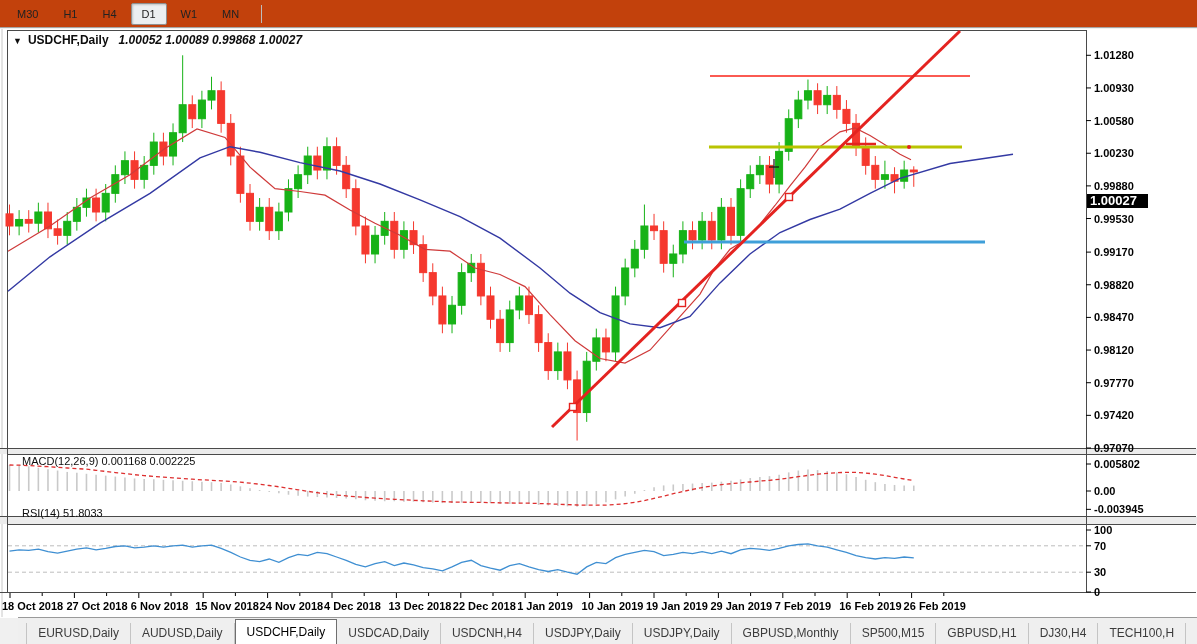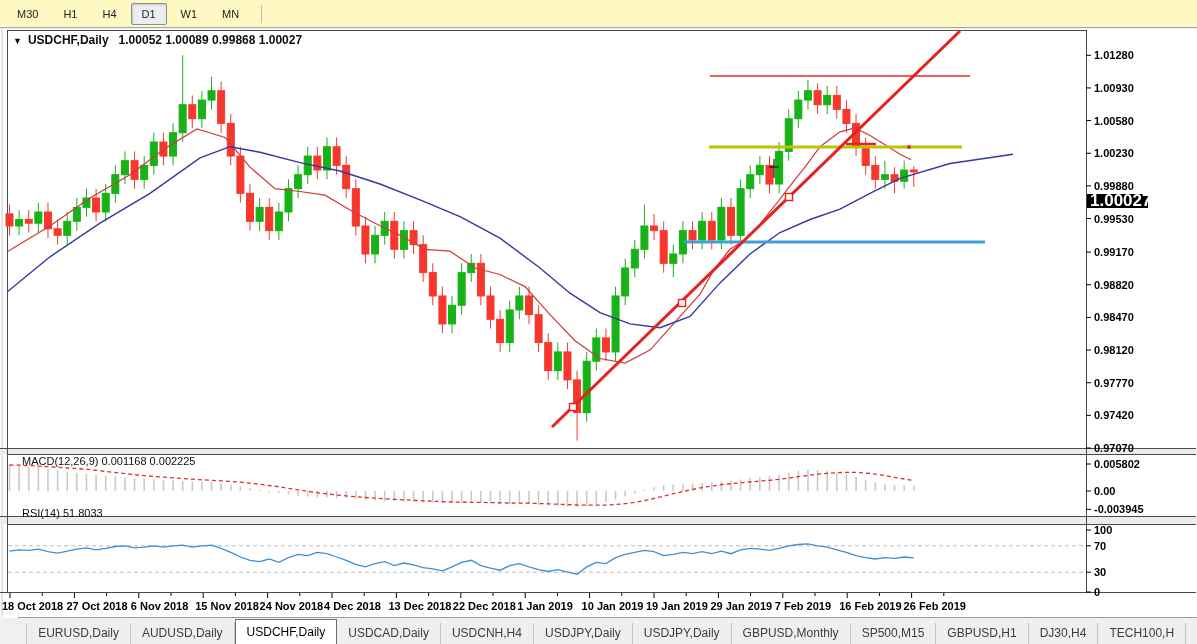--- a/index.html
+++ b/index.html
@@ -4,46 +4,46 @@
 <style>
   html,body{margin:0;padding:0;}
   body{
     width:1197px;height:644px;overflow:hidden;position:relative;
     background:#f0f0f0;
     font-family:"Liberation Sans","DejaVu Sans",sans-serif;
   }
   
   .toolbar{
     position:absolute;left:0;top:0;width:1197px;height:28px;box-sizing:border-box;
-    background:#fef9c3;border-bottom:1px solid #a6a6a6;
+    background:#c2410c;border-bottom:1px solid #a6a6a6;
     display:flex;align-items:center;padding-left:6px;
   }
   .tf-btn{
     height:20px;padding:0 10px;margin-right:3px;font-size:11px;color:#222;
     display:flex;align-items:center;border:1px solid transparent;border-radius:2px;cursor:default;
   }
   .tf-btn.active{
     background:#eceff1;border:1px solid #8f8f8f;
     box-shadow:inset 1px 1px 2px rgba(0,0,0,.18);
   }
   .tb-divider{width:1px;height:18px;background:#bdbdbd;margin-left:8px;}
   
   .chart-shell{
     position:absolute;left:0;top:29px;width:1197px;height:588px;background:#fff;
   }
   #chart-svg{position:absolute;left:0;top:0;}
   .overlay-label{position:absolute;font-size:11px;color:#0d0d0d;white-space:pre;z-index:3;}
   #chart-title{left:13px;top:4px;font-size:12px;font-weight:bold;color:#0d0d0d;}
   #chart-title .dd{font-size:9px;margin-right:6px;}
-  #chart-title .ohlc{margin-left:10px;}
+  #chart-title .ohlc{margin-left:10px;font-style:italic;}
   #macd-label{left:22px;top:426px;}
   #rsi-label{left:22px;top:478px;}
   #price-badge{
     position:absolute;left:1087px;width:58px;height:14px;background:#000;color:#fff;
-    font-size:17px;font-weight:bold;line-height:14px;padding-left:3px;z-index:4;
+    font-size:13px;font-weight:bold;line-height:14px;padding-left:3px;z-index:4;
   }
   
   .tabbar{
     position:absolute;left:18px;top:617px;width:1197px;height:27px;box-sizing:border-box;
     background:#efefef;border-top:1px solid #9a9a9a;
     display:flex;align-items:flex-end;overflow:hidden;
   }
   .tab-stub{width:10px;height:21px;border-right:1px solid #c4c4c4;}
   #tabs{display:flex;align-items:flex-end;}
   .tab{

